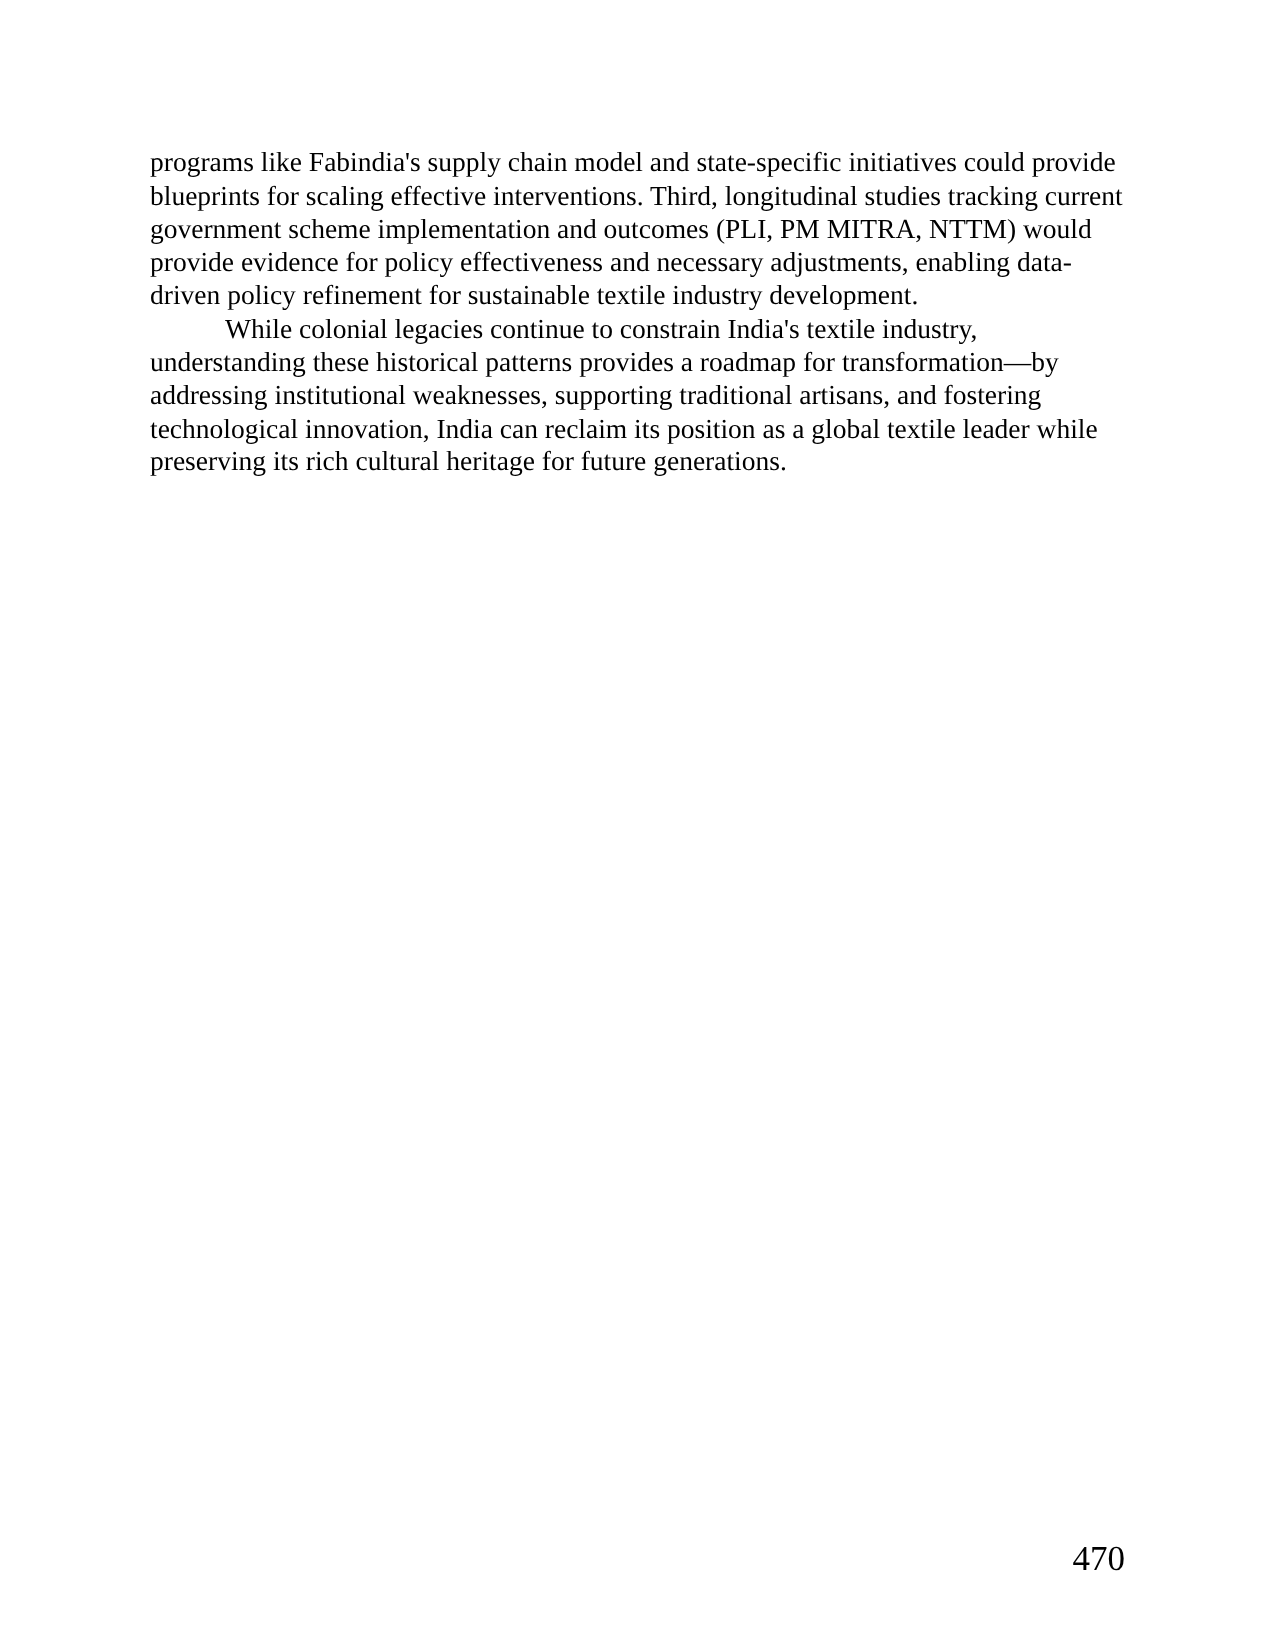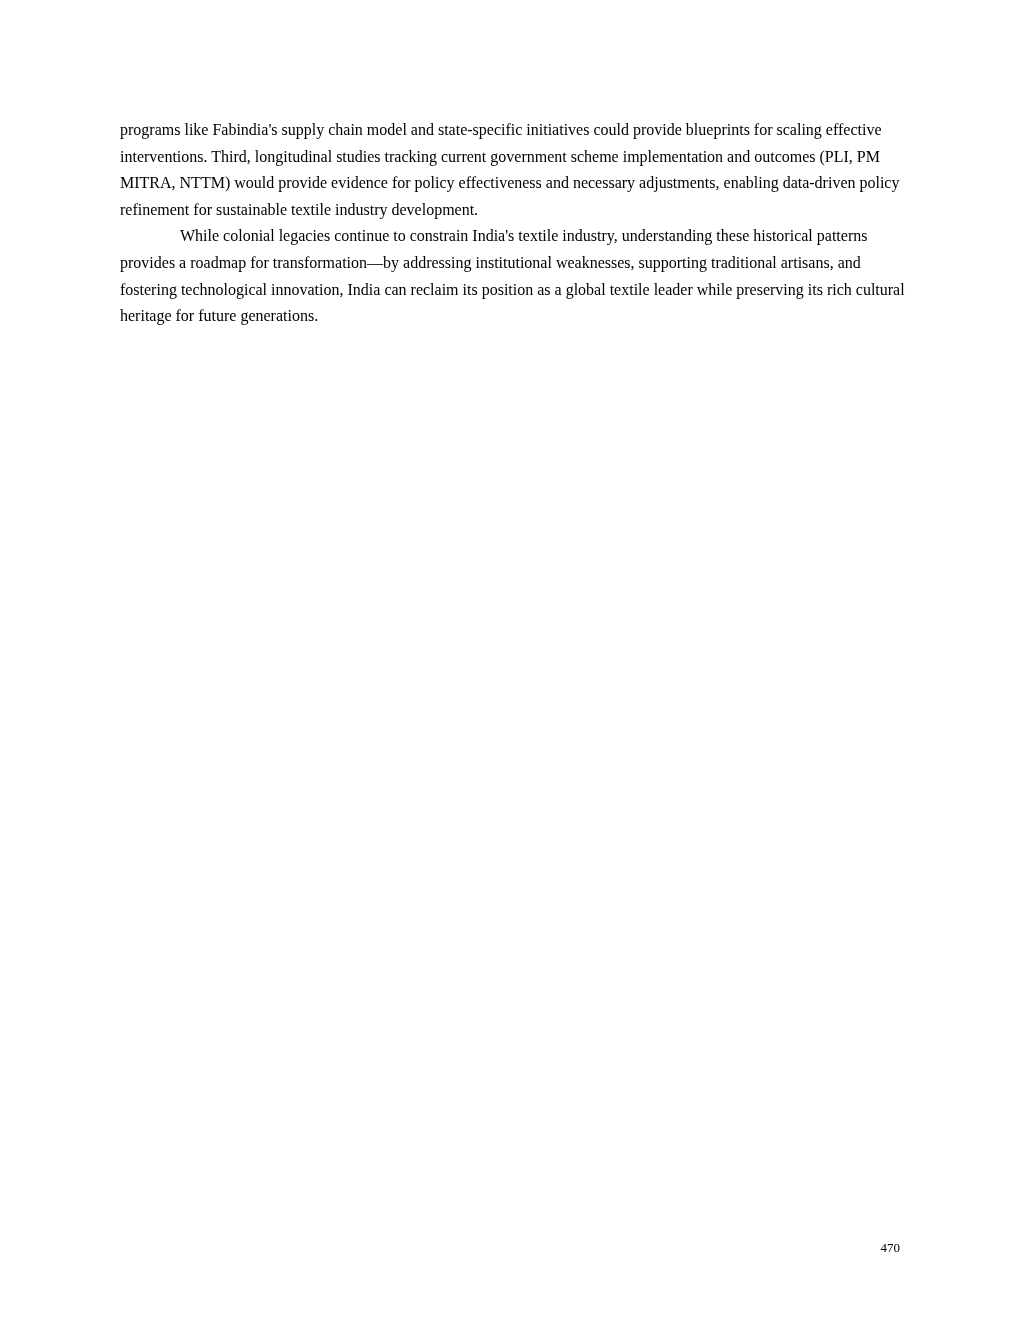--- a/index.html
+++ b/index.html
@@ -14,36 +14,36 @@
     background: #ffffff;
     color: #000000;
     font-family: "Liberation Serif", "DejaVu Serif", serif;
     overflow: hidden;
   }
   .content {
     position: absolute;
     left: 120px;
     top: 117px;
     width: 786px;
-    font-size: 16px;
+    font-size: 22px;
     line-height: 26.6px;
     text-align: left;
   }
   .content p {
     margin: 0;
     padding: 0;
   }
   .content p.indented {
     text-indent: 60px;
   }
   .page-number {
     position: absolute;
     top: 1235px;
     right: 120px;
-    font-size: 13px;
+    font-size: 28px;
     line-height: 26.6px;
     text-align: center;
   }
 </style>
 </head>
 <body>
 
 <div class="page">
   <div class="content">
     <p>programs like Fabindia's supply chain model and state-specific initiatives could provide blueprints for scaling effective interventions. Third, longitudinal studies tracking current government scheme implementation and outcomes (PLI, PM MITRA, NTTM) would provide evidence for policy effectiveness and necessary adjustments, enabling data-driven policy refinement for sustainable textile industry development.</p>

